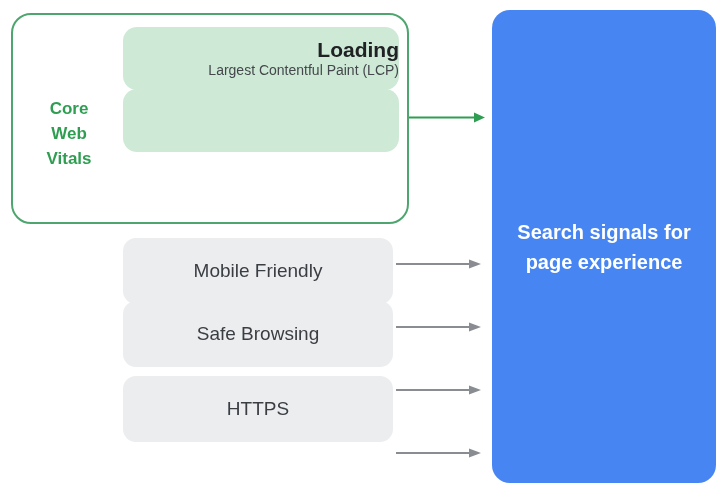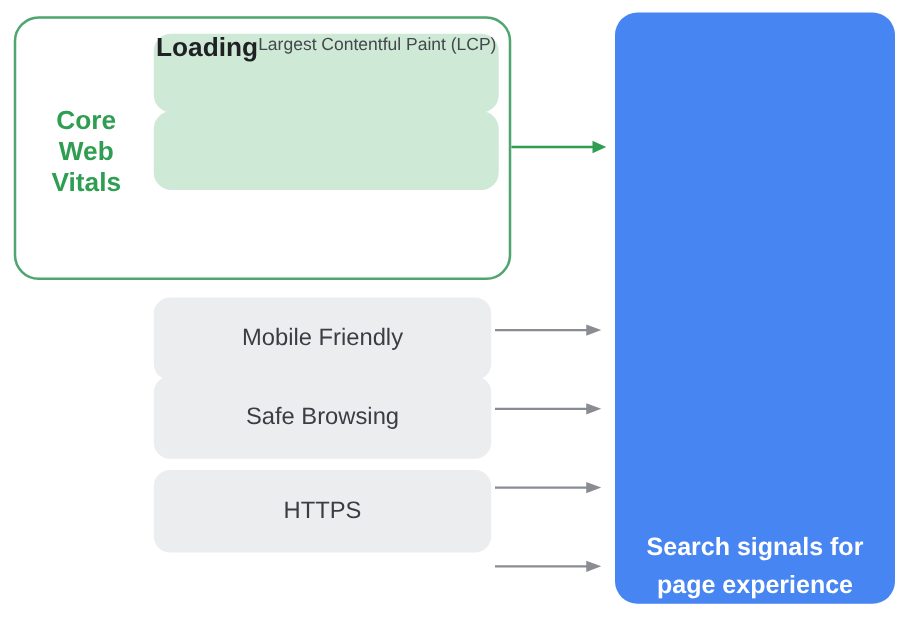--- a/index.html
+++ b/index.html
@@ -13,29 +13,29 @@
   
   .cwv-group{
     position:absolute;left:11px;top:13px;
     width:394px;height:207px;
     border:2px solid var(--green_border,#4FA56F);
     border-radius:20px;
     background:#fff;
     box-sizing:content-box;
   }
   .cwv-label{
-    position:absolute;left:33px;top:84px;width:72px;
-    font-size:21px;font-weight:700;line-height:25px;
+    position:absolute;left:33px;top:96px;width:72px;
+    font-size:17px;font-weight:700;line-height:25px;
     text-align:center;color:var(--green_text,#2F9E52);
   }
   .metric-card{
     position:absolute;left:123px;width:276px;height:63px;
     background:var(--green_fill,#CEEAD6);
     border-radius:14px;
-    display:flex;flex-direction:row;align-items:flex-start;justify-content:center;
+    display:flex;flex-direction:column;align-items:flex-end;justify-content:center;
     text-align:center;
   }
   .metric-card.m0{top:27px}
   .metric-card.m1{top:89px}
   .metric-card.m2{top:151px}
   .metric-title{font-size:21px;font-weight:700;line-height:24px;color:var(--title_text,#202124);}
   .metric-subtitle{font-size:14px;line-height:17px;color:var(--subtitle_text,#44474B);}
   
   .arrow{position:absolute;display:block;}
   .arrow-green{color:var(--green_text,#2F9E52);left:409px;top:111px;}
@@ -52,21 +52,21 @@
   }
   .signal-card.s0{top:238px}
   .signal-card.s1{top:301px}
   .signal-card.s2{top:376px}
   .signal-card.s3{top:427px}
   
   .result-panel{
     position:absolute;left:492px;top:10px;width:224px;height:473px;
     background:var(--blue_fill,#4785F2);
     border-radius:18px;
-    display:flex;align-items:flex-end;justify-content:center;
+    display:flex;align-items:center;justify-content:center;
   }
   .result-label{
     width:178px;
     font-size:20px;font-weight:700;line-height:30px;
     color:var(--panel_text,#FFFFFF);
     text-align:center;
   }
 </style>
 </head>
 <body>

